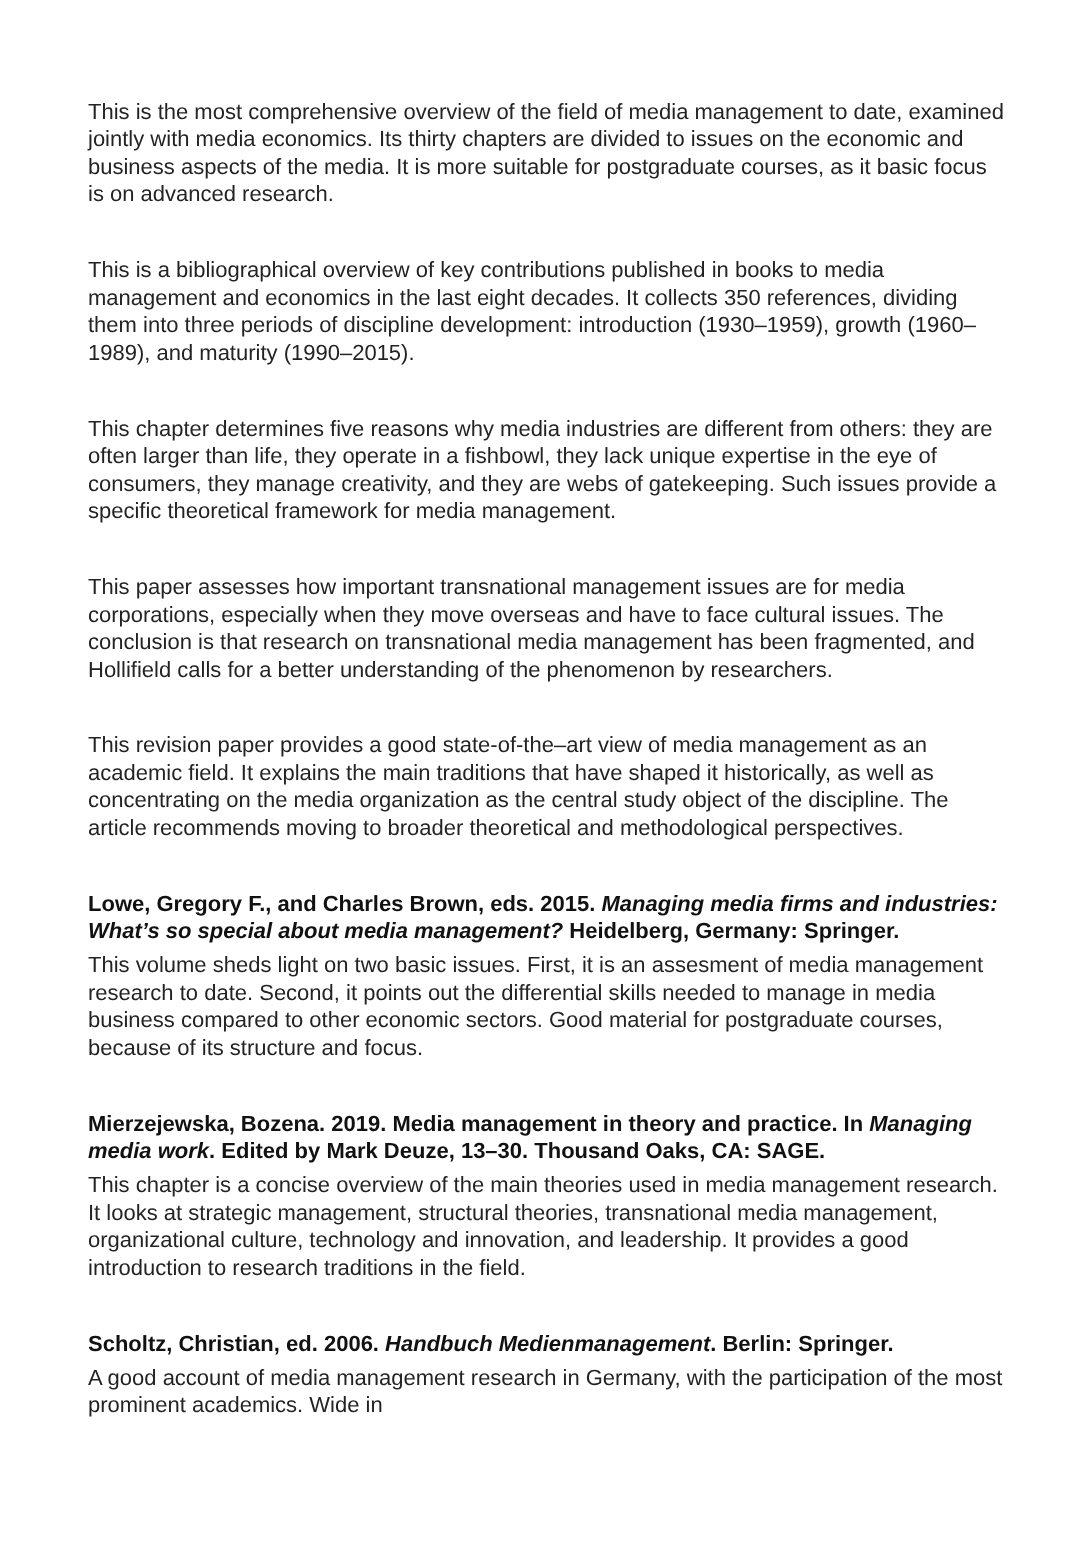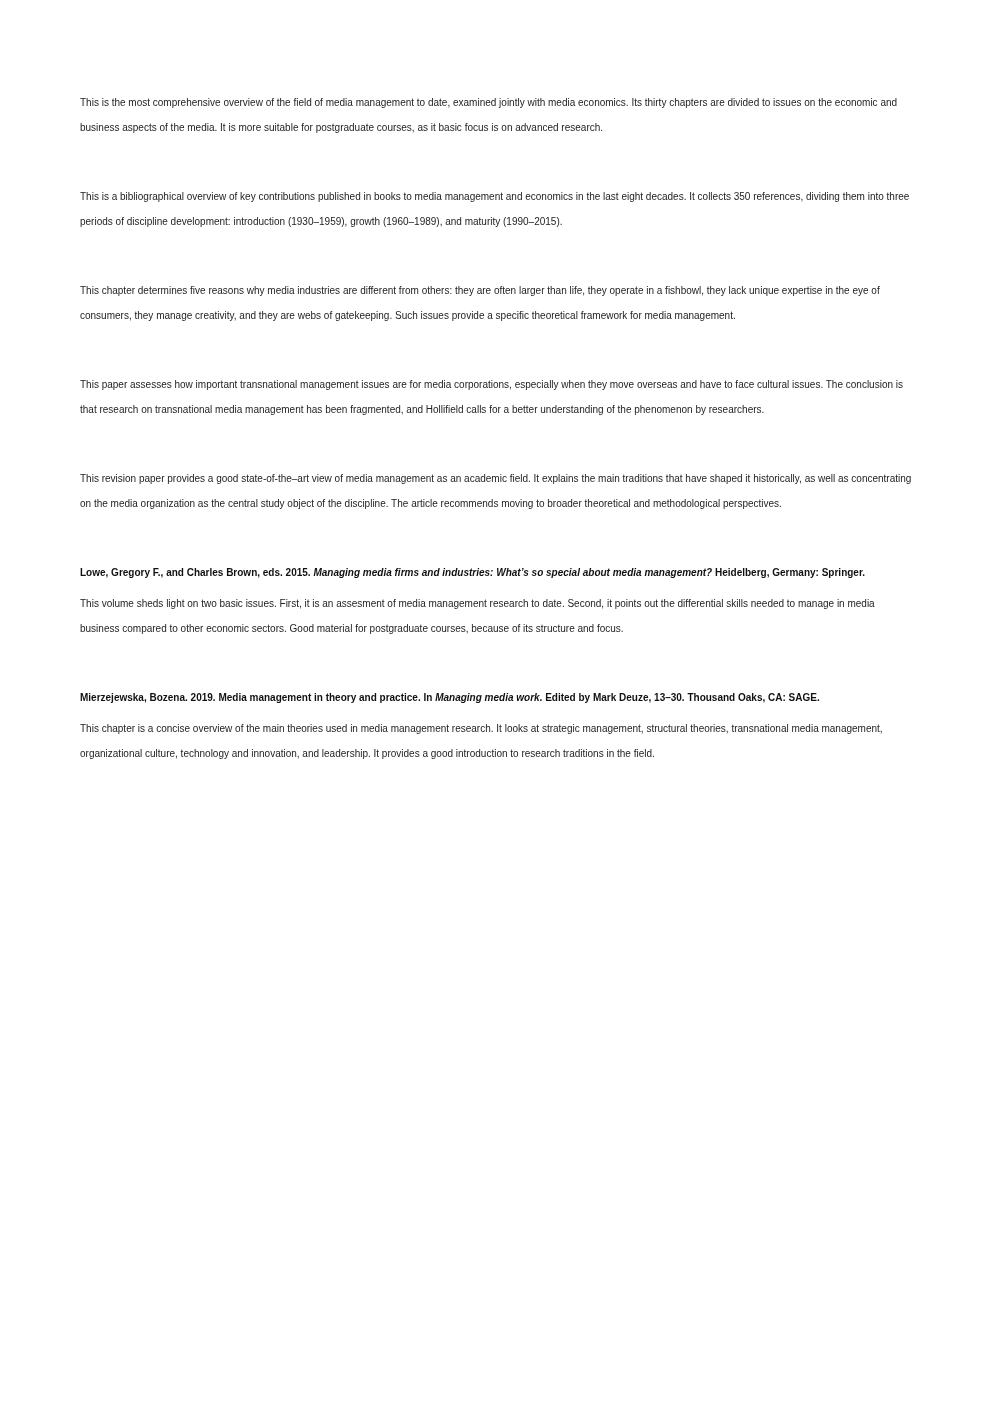--- a/index.html
+++ b/index.html
@@ -9,21 +9,21 @@
   }
   .page {
     position: relative;
     width: 992px;
     height: 1403px;
     box-sizing: border-box;
     padding: 90px 76px 0 80px;
     background: #ffffff;
     overflow: hidden;
     font-family: "Liberation Sans", "DejaVu Sans", sans-serif;
-    font-size: 10px;
+    font-size: 20px;
     line-height: 25px;
     color: #232323;
   }
   .text-block {
     width: 836px;
   }
   p { margin: 0; }
   .intro {
     margin: 0;
   }
@@ -63,16 +63,18 @@
         </section>
         <section class="entry">
           <p class="citation"><span class="part-plain">Lowe, Gregory F., and Charles Brown, eds. 2015. </span><span class="part-italic">Managing media firms and industries: What’s so special about media management?</span><span class="part-plain"> Heidelberg, Germany: Springer.</span></p>
           <p class="annotation">This volume sheds light on two basic issues. First, it is an assesment of media management research to date. Second, it points out the differential skills needed to manage in media business compared to other economic sectors. Good material for postgraduate courses, because of its structure and focus.</p>
         </section>
         <section class="entry">
           <p class="citation"><span class="part-plain">Mierzejewska, Bozena. 2019. Media management in theory and practice. In </span><span class="part-italic">Managing media work</span><span class="part-plain">. Edited by Mark Deuze, 13–30. Thousand Oaks, CA: SAGE.</span></p>
           <p class="annotation">This chapter is a concise overview of the main theories used in media management research. It looks at strategic management, structural theories, transnational media management, organizational culture, technology and innovation, and leadership. It provides a good introduction to research traditions in the field.</p>
         </section>
         <section class="entry">
+          <p class="citation"><span class="part-plain">Scholtz, Christian, ed. 2006. </span><span class="part-italic">Handbuch Medienmanagement</span><span class="part-plain">. Berlin: Springer.</span></p>
+          <p class="annotation">A good account of media management research in Germany, with the participation of the most prominent academics. Wide in</p>
         </section>
       </div>
   </div>
 </div>
 
 </body></html>

